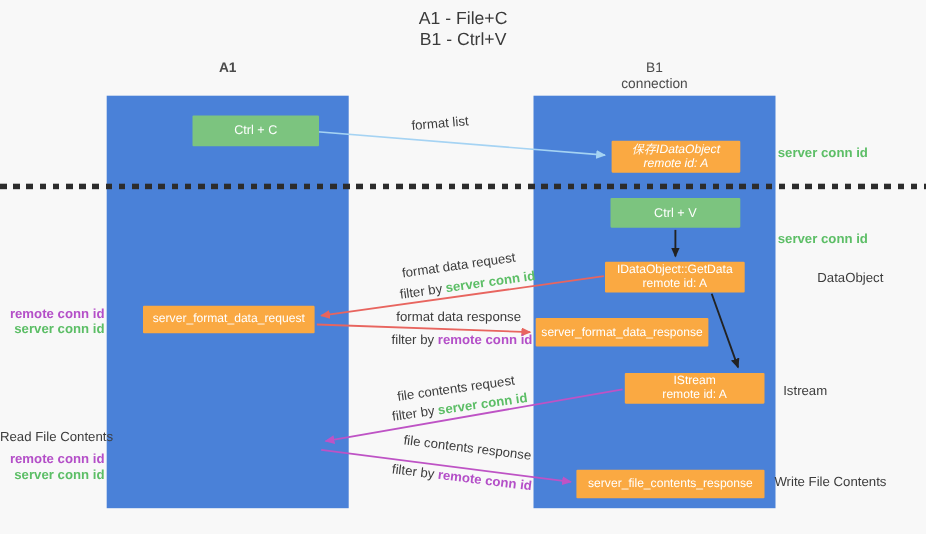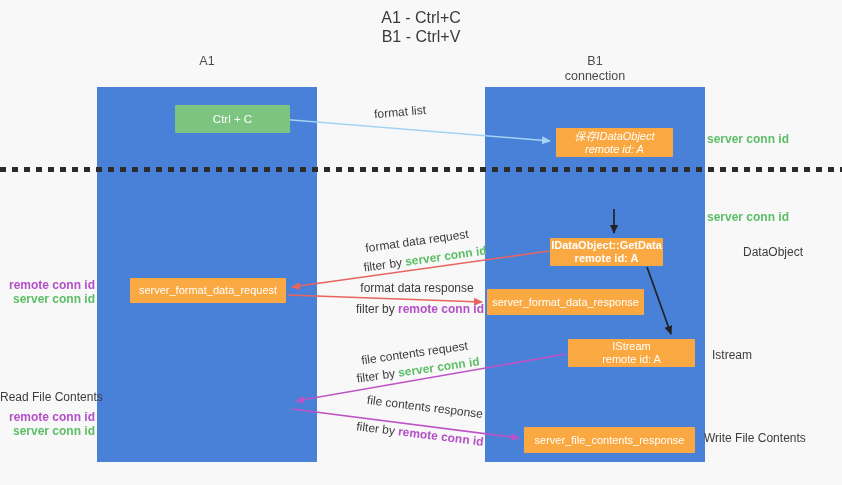--- a/index.html
+++ b/index.html
@@ -4,32 +4,32 @@
 <style>
   html,body{margin:0;padding:0;background:#f8f8f8;}
   .canvas{position:relative;width:842px;height:485px;background:#f8f8f8;
           font-family:"Liberation Sans",sans-serif;overflow:hidden;}
   .title{position:absolute;left:301px;top:8px;width:240px;text-align:center;
          font-size:16px;line-height:19px;color:#3a3a3a;}
   .lane{position:absolute;top:87px;width:220px;height:375px;background:#4A81D8;z-index:1;}
   .lane-a1{left:97px;} .lane-b1{left:485px;}
   .lane-header{position:absolute;top:54px;width:220px;text-align:center;
                font-size:12.5px;line-height:15px;color:#4b4b4b;z-index:2;}
-  .hdr-a1{left:97px;} .hdr-b1{left:485px;}
+  .hdr-a1{left:97px;font-weight:bold;} .hdr-b1{left:485px;}
   .dash-line{position:absolute;left:0;top:167px;width:842px;height:5px;z-index:4;
              background:repeating-linear-gradient(90deg,#2c2c2c 0 6px,transparent 6px 12px);}
   .arrows{position:absolute;left:0;top:0;width:842px;height:485px;z-index:3;}
   .node{position:absolute;z-index:5;display:flex;flex-direction:column;align-items:center;
         justify-content:center;color:#fff;text-align:center;border-radius:1px;}
   .green{background:#7CC47F;font-size:11.5px;}
   .orange{background:#FAA942;font-size:11px;line-height:13px;}
   .n-ctrlc{left:138px;top:105px;width:115px;height:28px;margin-left:37px;}
   .n-save{left:556px;top:128px;width:117px;height:29px;font-style:italic;}
   .n-ctrlv{left:555px;top:180px;width:118px;height:27px;}
-  .n-getdata{left:550px;top:238px;width:113px;height:28px;font-weight:bold;}
+  .n-getdata{left:550px;top:238px;width:127px;height:28px;}
   .n-fmtreq{left:130px;top:278px;width:156px;height:25px;}
   .n-fmtresp{left:487px;top:289px;width:157px;height:26px;}
   .n-istream{left:568px;top:339px;width:127px;height:28px;}
   .n-filereq{left:128px;top:393px;width:162px;height:26px;}
   .n-fileresp{left:524px;top:427px;width:171px;height:26px;}
   .alabel{position:absolute;z-index:6;font-size:12px;color:#3c3c3c;text-align:center;white-space:nowrap;}
   .g{color:#5CBE66;font-weight:bold;} .p{color:#B44FC8;font-weight:bold;}
   .rot-n8{transform:rotate(-8deg);} .rot-n5{transform:rotate(-5deg);} .rot-p7{transform:rotate(7deg);}
   .l-fmtlist{left:355px;top:105px;width:90px;}
   .l-fdr1{left:357px;top:234px;width:120px;} .l-fdr2{left:350px;top:252px;width:150px;}
@@ -42,21 +42,21 @@
   .s-r1{left:707px;top:132px;} .s-r2{left:707px;top:210px;}
   .s-r3{left:712px;top:245px;margin-left:31px;} .s-r4{left:712px;top:348px;} .s-r5{left:676px;top:431px;margin-left:28px;}
   .s-l1{top:278px;} .s-l2{top:292px;} .s-l3{top:390px;} .s-l4{top:410px;} .s-l5{top:424px;}
 </style>
 </head>
 <body>
 
 <div class="canvas">
 
   <div class="title">
-    <div>A1 - Ctrl+C</div>
+    <div>A1 - File+C</div>
     <div>B1 - Ctrl+V</div>
   </div>
 
   <div class="lane-header hdr-a1">
     <div>A1</div>
   </div>
   <div class="lane-header hdr-b1">
     <div>B1</div>
     <div>connection</div>
   </div>
@@ -89,20 +89,23 @@
     <line x1="566" y1="354" x2="296" y2="401" stroke-width="1.6" marker-end="url(#m-mag)" stroke="#BE53C5"></line>
     <line x1="292" y1="409" x2="519" y2="438" stroke-width="1.6" marker-end="url(#m-mag)" stroke="#BE53C5"></line>
   </svg>
 
   <div class="node green n-ctrlc">
     <span>Ctrl + C</span>
   </div>
   <div class="node orange n-save">
     <span>保存IDataObject</span>
     <span>remote id: A</span>
+  </div>
+  <div class="node green n-ctrlv">
+    <span>Ctrl + V</span>
   </div>
   <div class="node orange n-getdata">
     <span>IDataObject::GetData</span>
     <span>remote id: A</span>
   </div>
   <div class="node orange n-fmtresp">
     <span>server_format_data_response</span>
   </div>
   <div class="node orange n-fmtreq">
     <span>server_format_data_request</span>

